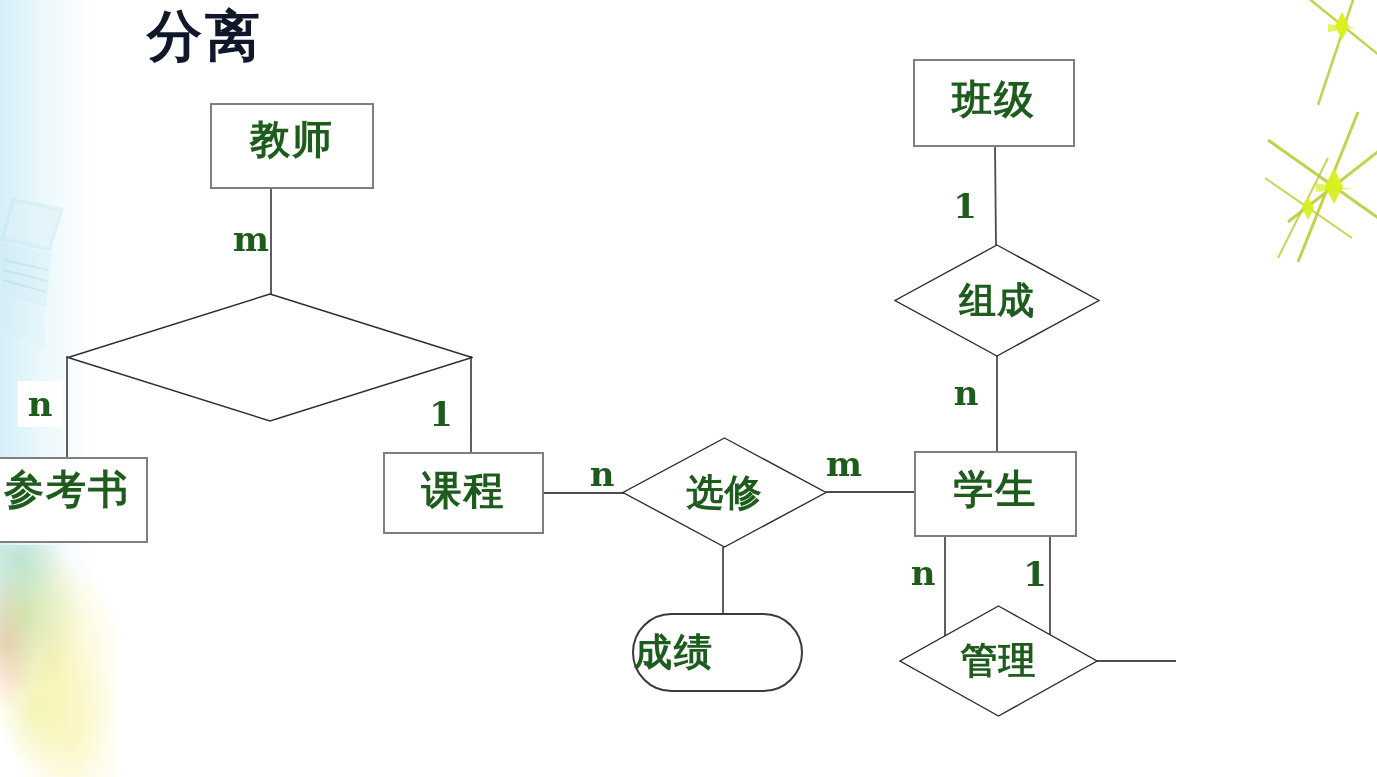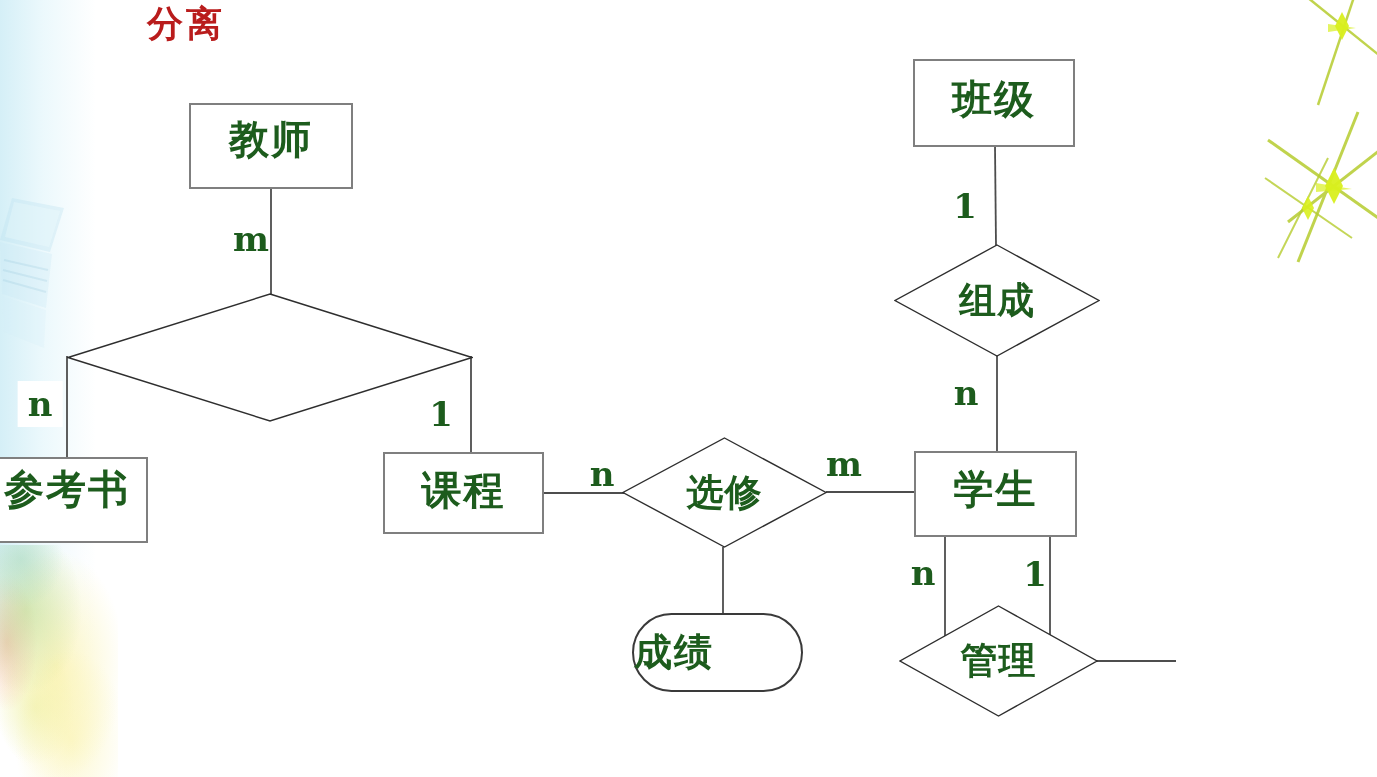--- a/index.html
+++ b/index.html
@@ -28,38 +28,38 @@
       radial-gradient(ellipse 42px 95px at 6% 42%, rgba(242,148,128,.42), transparent 72%),
       radial-gradient(ellipse 95px 160px at 48% 52%, rgba(248,238,148,.60), transparent 72%),
       radial-gradient(ellipse 75px 120px at 60% 84%, rgba(250,242,165,.55), transparent 75%),
       radial-gradient(ellipse 55px 80px at 30% 70%, rgba(225,238,150,.45), transparent 72%);
   }
   .sparkles{position:absolute;left:1230px;top:0;z-index:0;}
 
   
   .slide-title{
     position:absolute;left:147px;top:0px;
-    font-size:36px;font-weight:bold;letter-spacing:3px;
-    color:#b91c1c;z-index:3;
+    font-size:55px;font-weight:bold;letter-spacing:3px;
+    color:#0f172a;z-index:3;
     font-family:"Liberation Sans",sans-serif;
   }
 
   
   .lines{position:absolute;left:0;top:0;z-index:1;}
   .lines line{stroke:#4d4d4d;stroke-width:1.8;}
 
   
   .entity{
     position:absolute;background:#ffffff;border:2px solid #7f7f7f;
     color:#1d5c1d;font-size:40px;font-weight:bold;
     font-family:"DejaVu Serif","Liberation Serif",serif;
     text-align:center;box-sizing:border-box;z-index:2;
     padding-top:7px;letter-spacing:2px;
   }
-  .e-teacher {left:189px;top:103px;width:164px;height:86px;}
+  .e-teacher {left:210px;top:103px;width:164px;height:86px;}
   .e-class   {left:913px;top:59px; width:162px;height:88px;padding-top:11px;}
   .e-refbook {left:-14px;top:457px;width:162px;height:86px;padding-top:3px;}
   .e-course  {left:383px;top:452px;width:161px;height:82px;padding-top:9px;}
   .e-student {left:914px;top:451px;width:163px;height:86px;padding-top:9px;}
 
   .diamond{
     position:absolute;z-index:2;display:flex;align-items:center;justify-content:center;
   }
   .diamond svg{position:absolute;left:0;top:0;}
   .diamond .dlabel{

